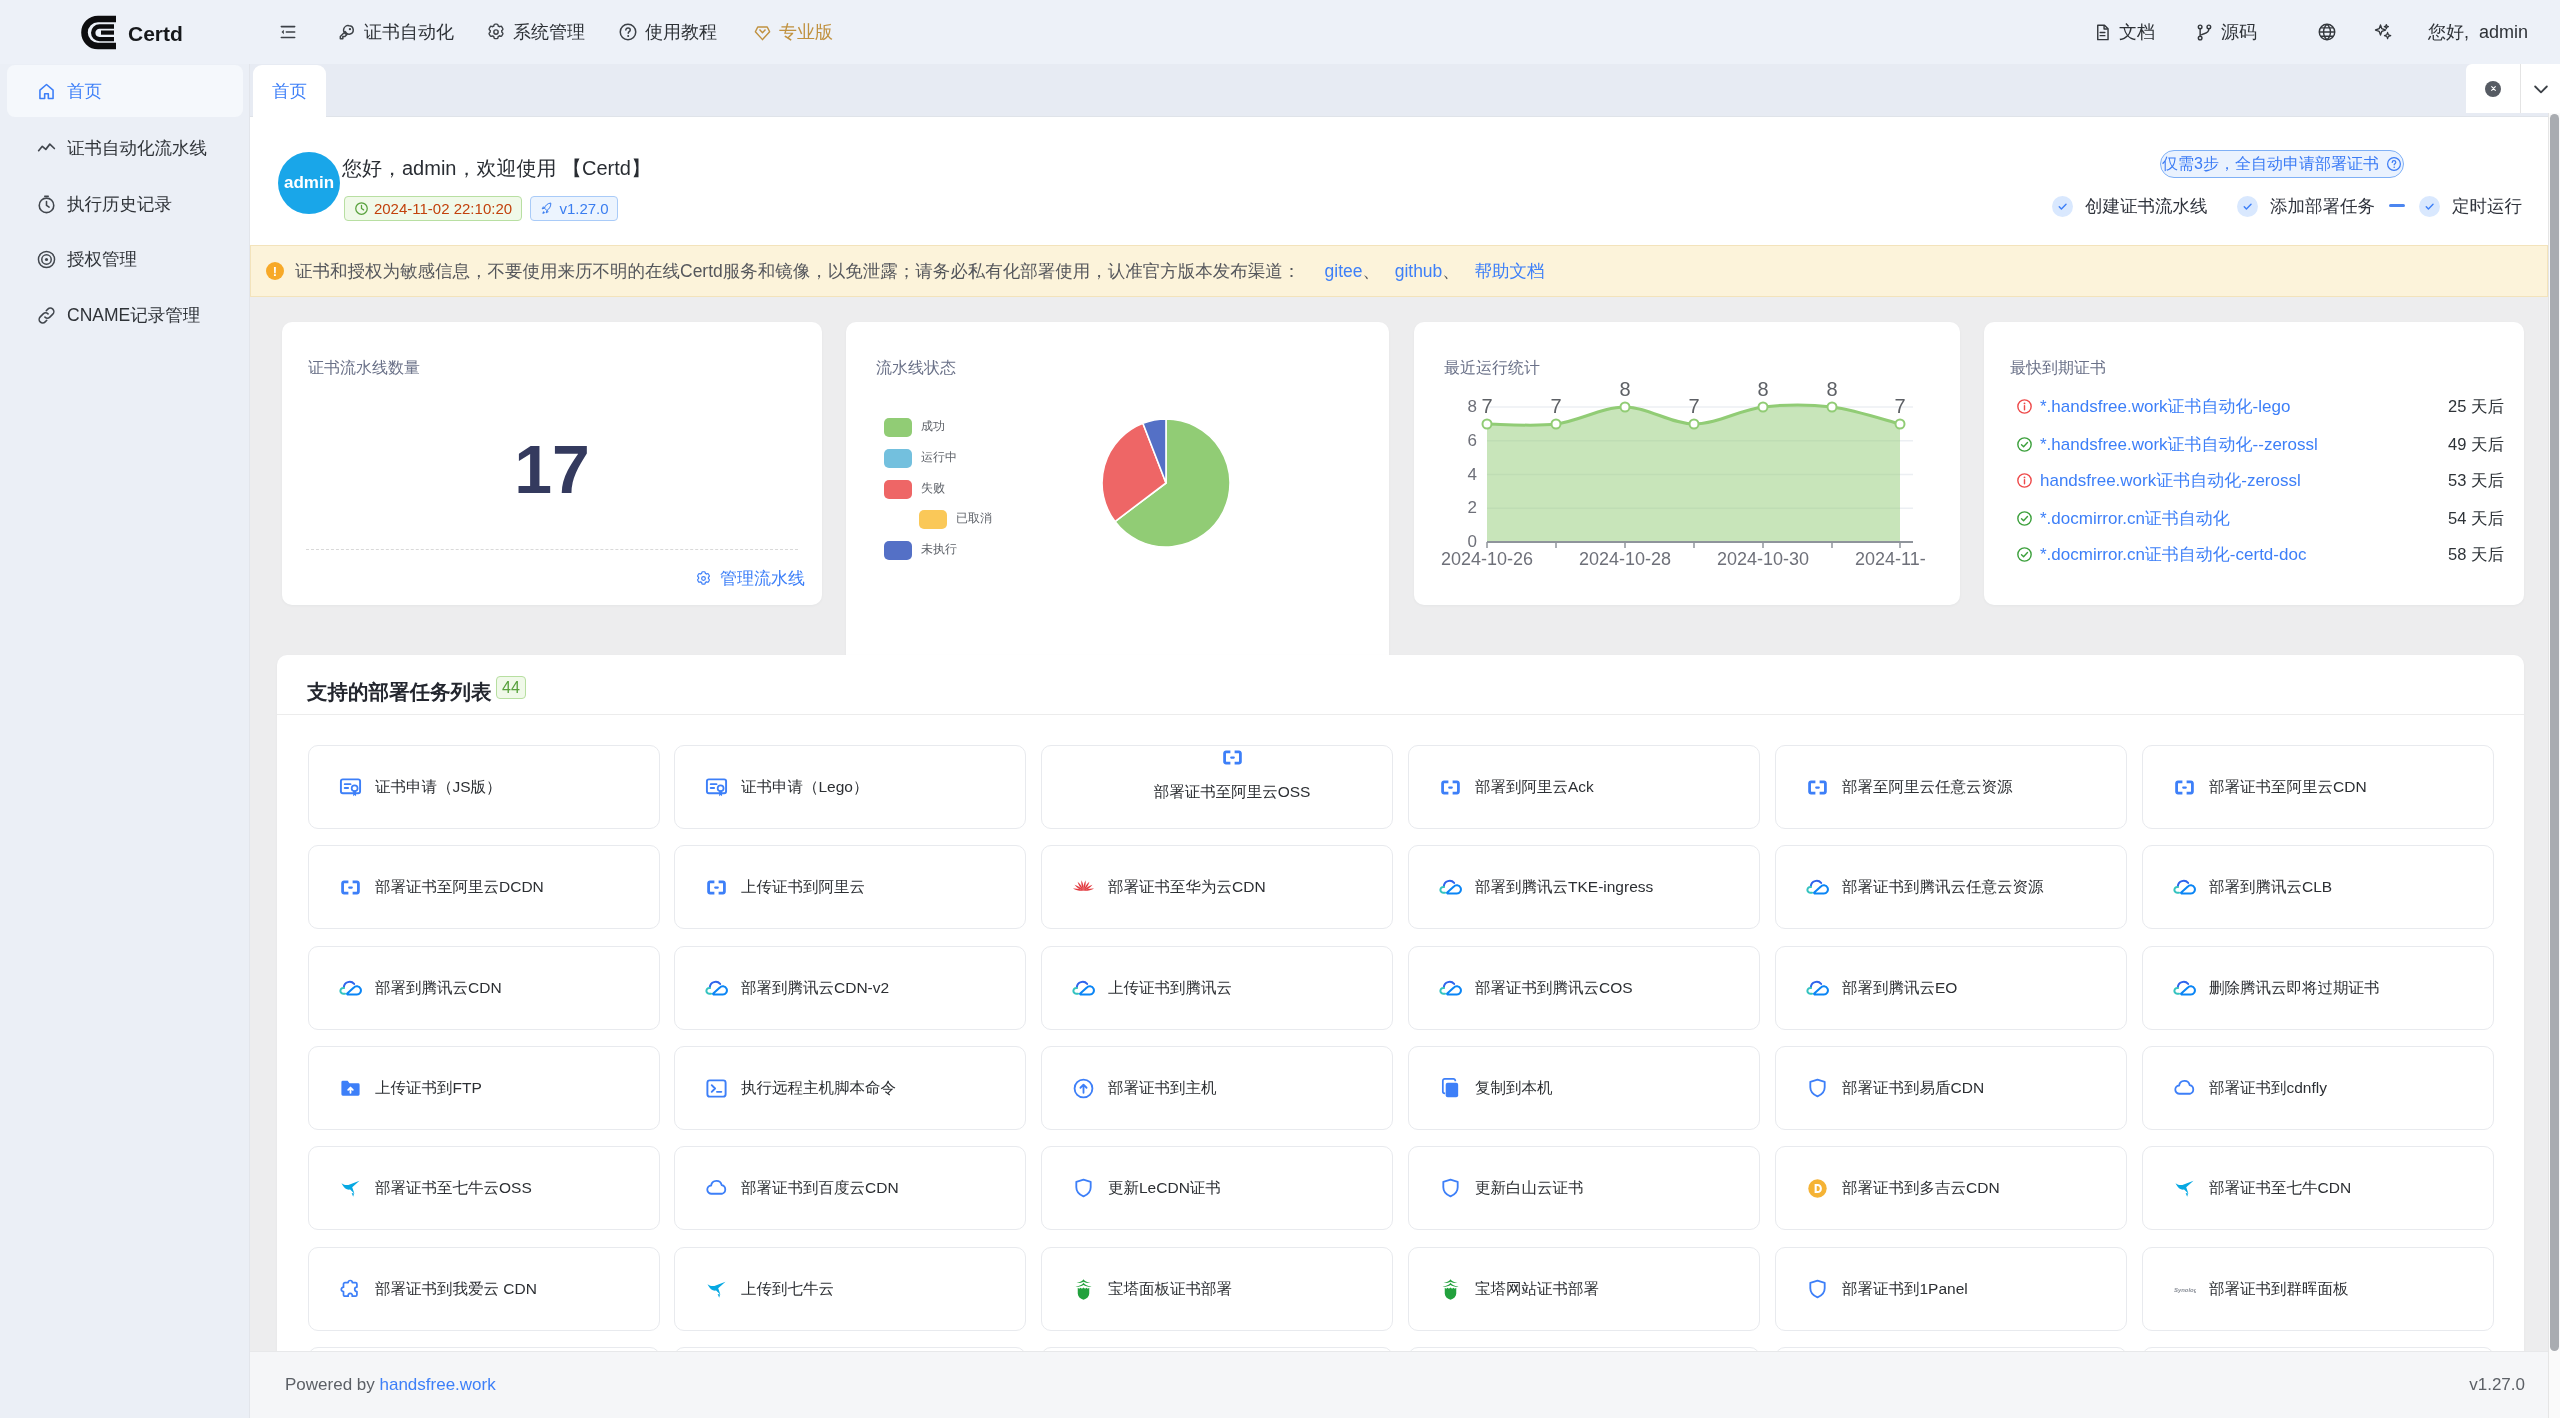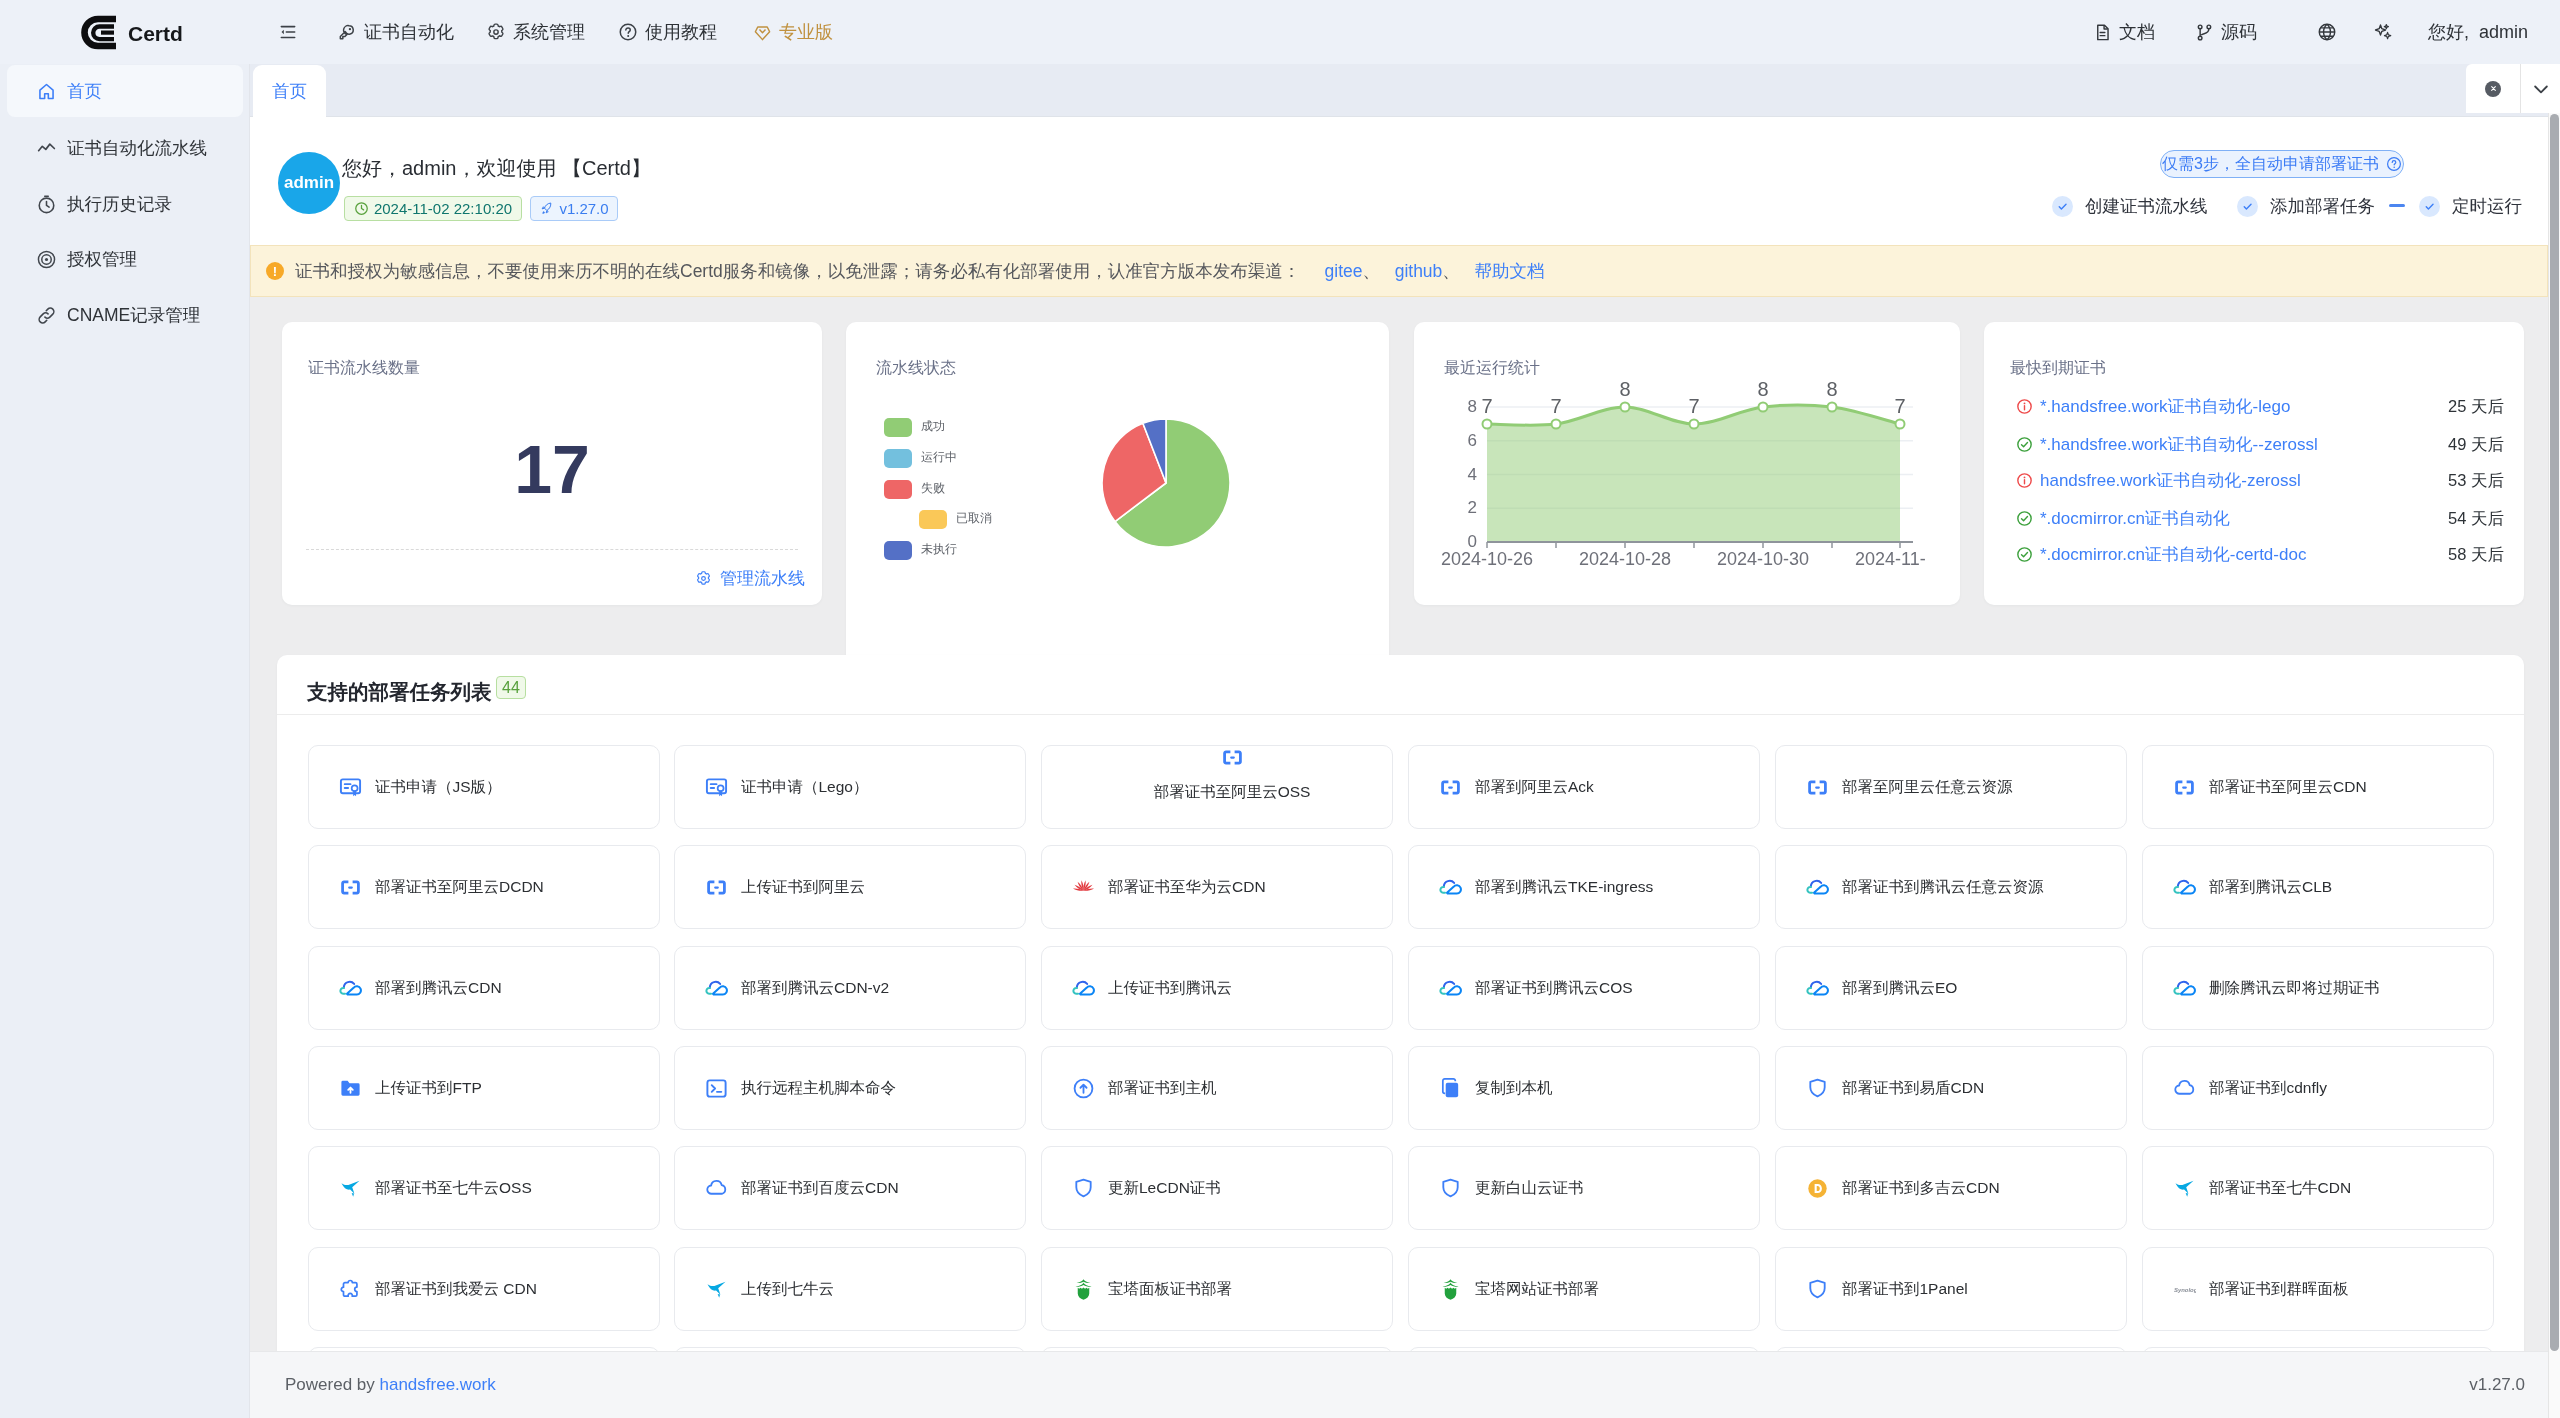--- a/index.html
+++ b/index.html
@@ -153,21 +153,21 @@
 <div class="cell">
           <svg width="20" height="20" viewBox="0 0 24 24" fill="none" style="">
             <path d="m5 9 7 7 7-7" stroke="#3c4147" stroke-width="2.2" stroke-linecap="round" stroke-linejoin="round"></path>
           </svg>
         </div>
 </div>
 </div>
     <div class="welcome abs">
 <div class="abs" style="left:28px;top:35px;width:62px;height:62px;border-radius:50%;background:#19a6e9;color:#fff;font-size:17px;font-weight:bold;display:flex;align-items:center;justify-content:center;">admin</div>
 <div class="abs" style="left:92px;top:38px;font-size:20px;color:#292d33;">您好，admin，欢迎使用 【Certd】</div>
-<div class="badge" style="left:94px;top:79px;width:178px;background:#f0f9e9;border:1px solid #b8dfa2;color:#0f766e;">
+<div class="badge" style="left:94px;top:79px;width:178px;background:#f0f9e9;border:1px solid #b8dfa2;color:#c2410c;">
         <svg width="15" height="15" viewBox="0 0 24 24" fill="none" style="">
           <circle cx="12" cy="12" r="9.2" stroke="#58a13d" stroke-width="2"></circle>
           <path d="M12 6.8V12l3.4 2.2" stroke="#58a13d" stroke-width="2" stroke-linecap="round"></path>
         </svg>
         <span>2024-11-02 22:10:20</span>
       </div>
 <div class="badge" style="left:280px;top:79px;width:88px;background:#ecf4fe;border:1px solid #a9cbf8;color:#3a7df0;">
         <svg width="15" height="15" viewBox="0 0 24 24" fill="none" style="">
           <path d="M12.6 15.2 8.8 11.4C10 7.5 13 4 18.8 3.2c.5 4.6-1.6 9.1-6.2 12zM8.8 11.4 5 12.6l2-3.4zM12.6 15.2l-1.2 3.8 3.4-2z" stroke="#3a7df0" stroke-width="1.6" stroke-linejoin="round"></path>
           <path d="M7.5 16.5c-1.3.4-2 2-2 4 2 0 3.6-.7 4-2" fill="#3a7df0"></path>

